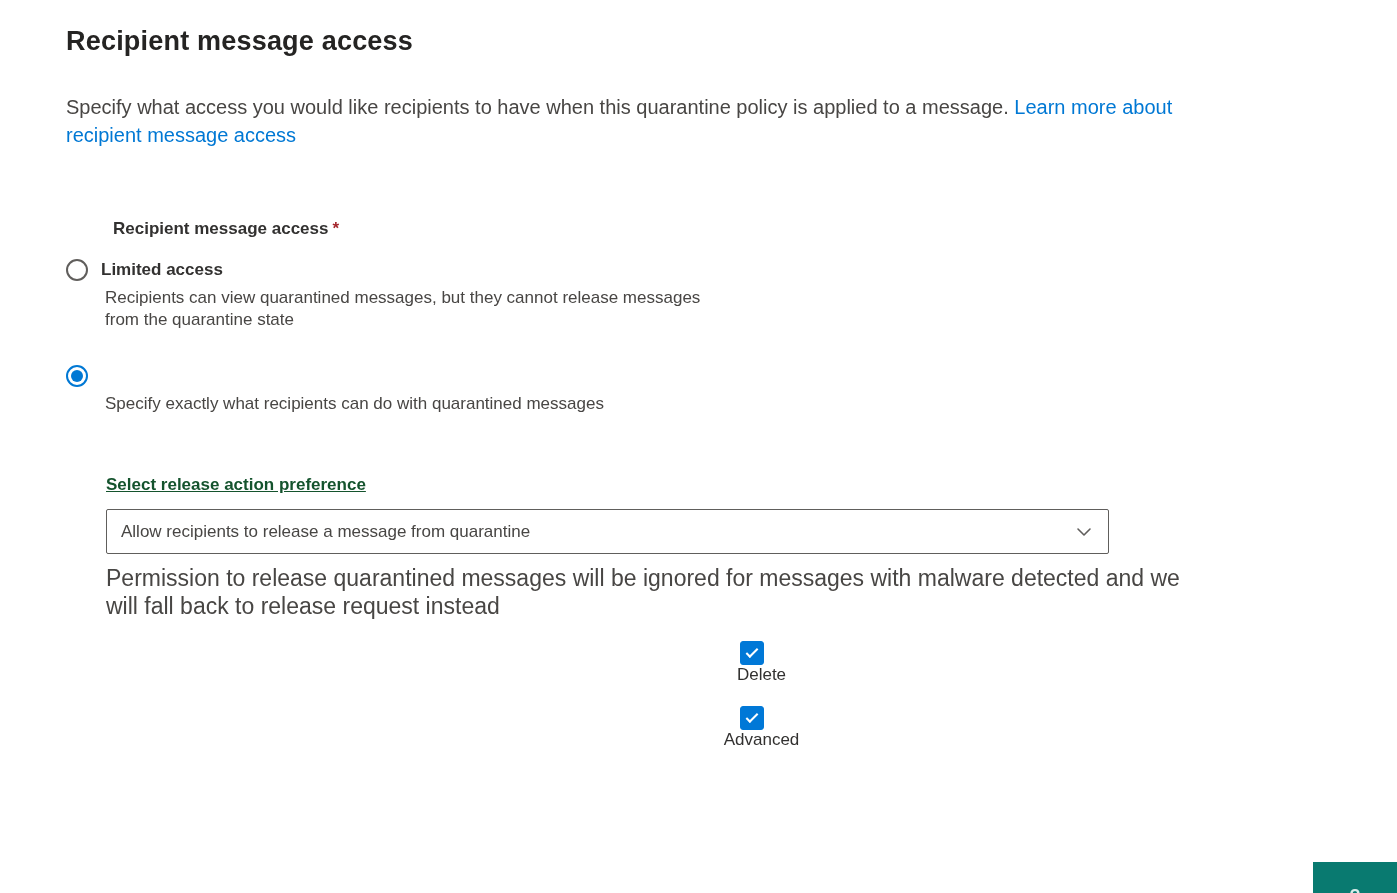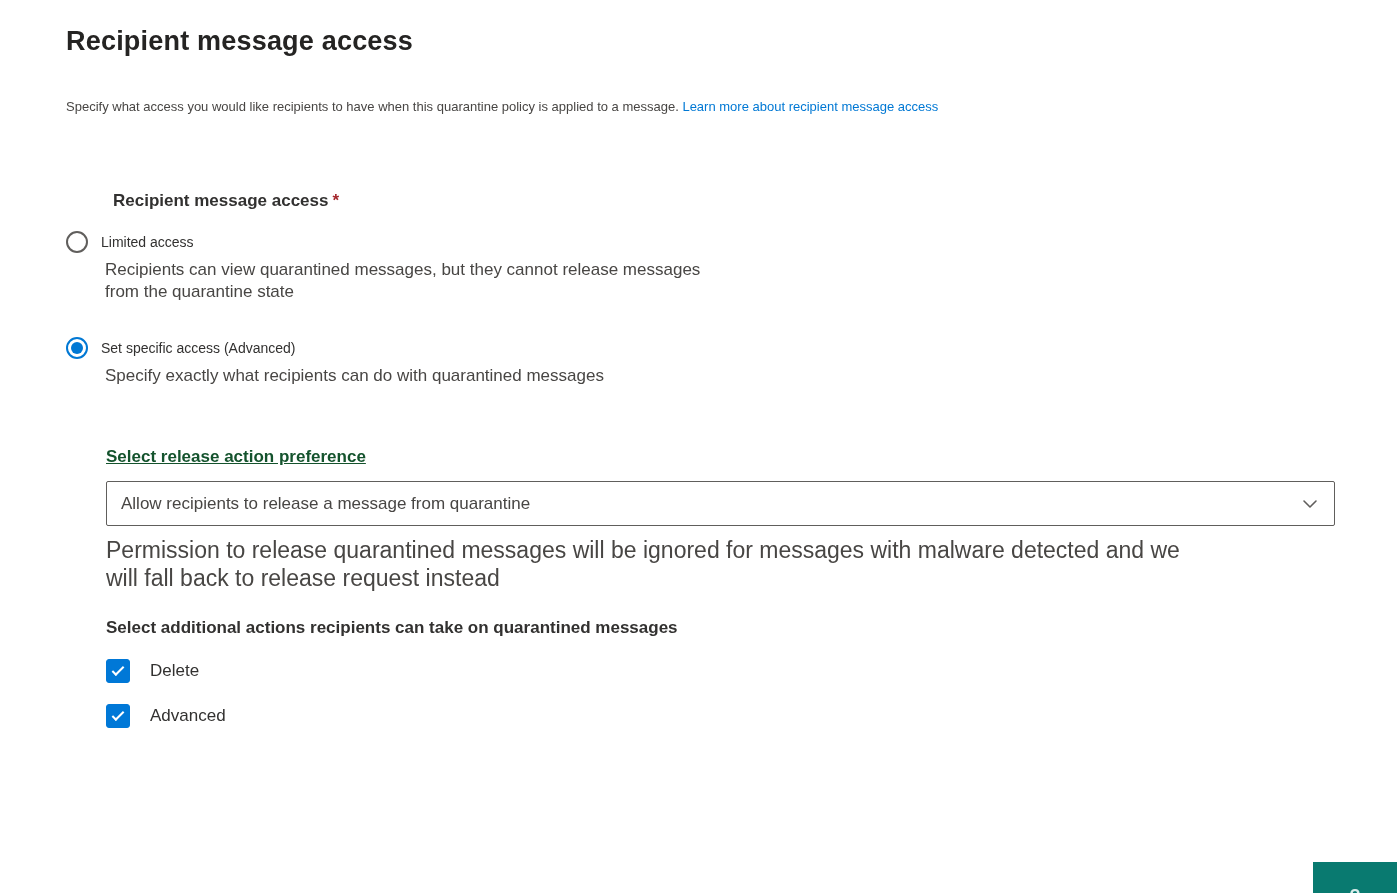--- a/index.html
+++ b/index.html
@@ -16,21 +16,21 @@
   }
   .page-title {
     font-size: 27px;
     font-weight: 700;
     color: #252423;
     letter-spacing: 0.2px;
   }
   .page-desc {
     margin-top: 36px;
     max-width: 1150px;
-    font-size: 13px;
+    font-size: 20px;
     line-height: 28px;
     color: #484644;
   }
   .link {
     color: #0078d4;
     text-decoration: none;
     cursor: pointer;
   }
   .field-label {
     margin-top: 70px;
@@ -61,22 +61,22 @@
   }
   .radio.selected { border-color: #0078d4; }
   .radio.selected .radio-dot {
     position: absolute;
     inset: 3px;
     border-radius: 50%;
     background: #0078d4;
   }
   .radio-label {
     margin-left: 13px;
-    font-size: 14px;
-    font-weight: 400;
+    font-size: 17px;
+    font-weight: 700;
     color: #323130;
   }
   .radio-desc {
     margin-left: 39px;
     margin-top: 6px;
     max-width: 615px;
     font-size: 17px;
     line-height: 22px;
     color: #484644;
   }
@@ -85,21 +85,21 @@
     margin-top: 60px;
   }
   .sub-label {
     font-size: 17px;
     font-weight: 600;
     color: #14532d;
     text-decoration: underline;
   }
   .dropdown {
     margin-top: 14px;
-    width: 1229px;
+    width: 1003px;
     height: 45px;
     border: 1.5px solid #605e5c;
     border-radius: 2px;
     background: #fff;
     display: flex;
     align-items: center;
     justify-content: space-between;
     padding: 0 16px 0 14px;
     cursor: pointer;
   }
@@ -125,20 +125,21 @@
     margin-top: 26px;
     font-size: 17px;
     font-weight: 600;
     color: #323130;
   }
   .checkbox-row {
     display: flex;
     align-items: center;
     margin-top: 21px;
     cursor: pointer;
+    flex-direction: column;
   }
   .checkbox {
     flex: 0 0 auto;
     width: 24px; height: 24px;
     border: 1.5px solid #605e5c;
     border-radius: 3px;
     background: #fff;
     display: flex;
     align-items: center;
     justify-content: center;
@@ -199,21 +200,20 @@
         <div class="radio-label">Limited access</div>
       </div>
       <div class="radio-desc">Recipients can view quarantined messages, but they cannot release messages from the quarantine state</div>
     </div>
 
     <div class="radio-option">
       <div class="radio-row">
         <div class="radio selected">
           <div class="radio-dot"></div>
         </div>
-        <div class="radio-label">Set specific access (Advanced)</div>
       </div>
       <div class="radio-desc">Specify exactly what recipients can do with quarantined messages</div>
     </div>
 
   </div>
 
   <div class="advanced-section">
 
     <div class="sub-label">Select release action preference</div>
 
@@ -221,21 +221,20 @@
       <span class="dropdown-value">Allow recipients to release a message from quarantine</span>
       <span class="chevron-down">
         <svg width="16" height="16" viewBox="0 0 16 16" fill="none">
           <path d="M2 5 L8 11 L14 5" stroke="#605e5c" stroke-width="1.6" fill="none" stroke-linecap="round" stroke-linejoin="round"></path>
         </svg>
       </span>
     </div>
 
     <div class="help-text">Permission to release quarantined messages will be ignored for messages with malware detected and we will fall back to release request instead</div>
 
-    <div class="actions-label">Select additional actions recipients can take on quarantined messages</div>
 
     <div>
 
       <div class="checkbox-row">
         <div class="checkbox checked">
           <span class="checkmark"></span>
         </div>
         <span class="checkbox-label">Delete</span>
       </div>
 

